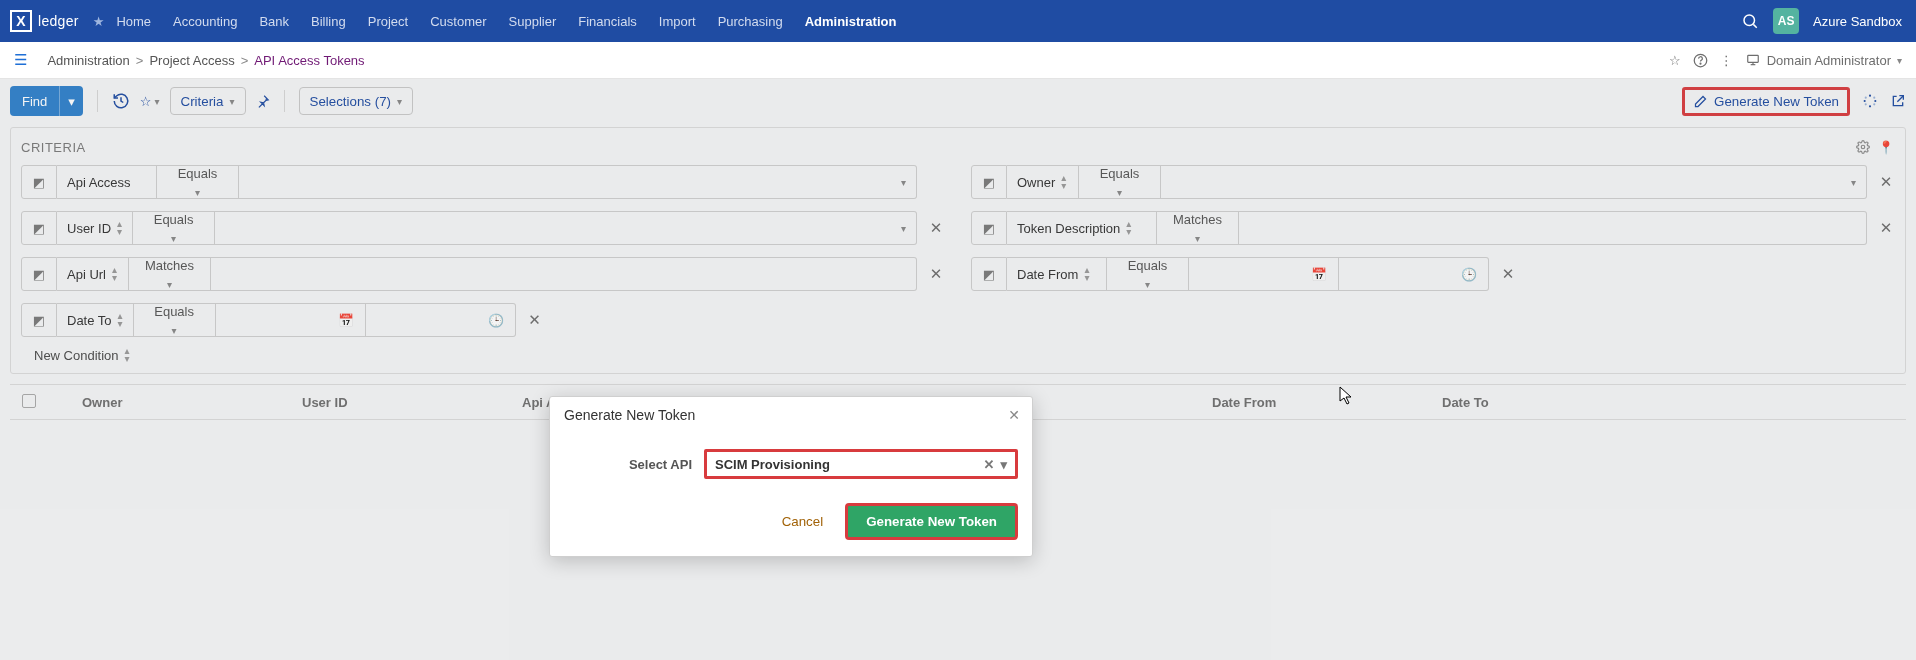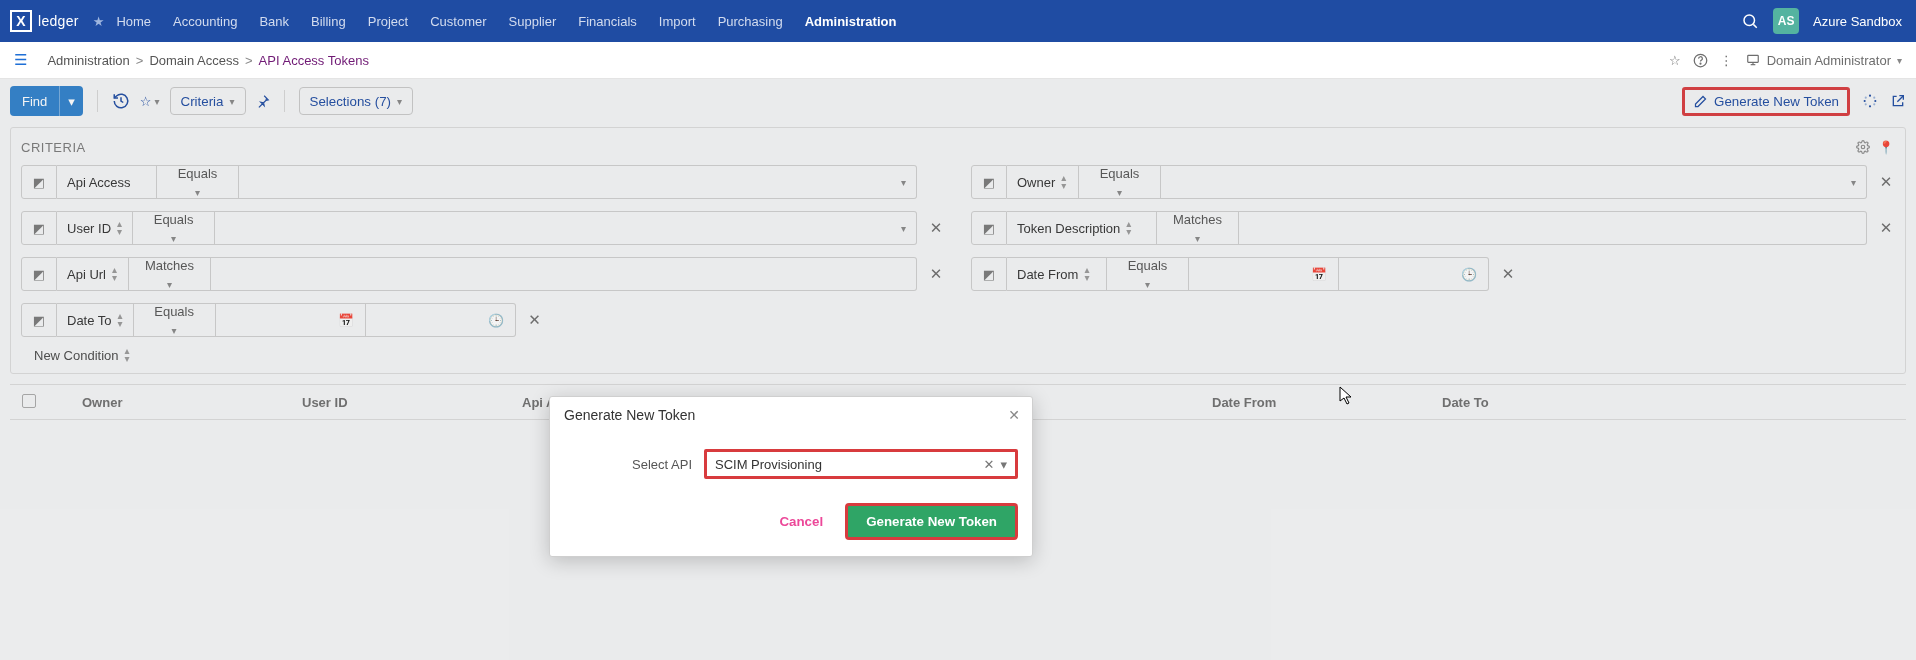--- a/index.html
+++ b/index.html
@@ -118,30 +118,30 @@
   .tbl-head .cell{padding:0 12px;border-right:0;}
   .chk{width:14px;height:14px;border:1px solid #aaa;border-radius:2px;display:inline-block;}
   
   .modal{
     position:absolute;top:396px;left:549px;width:484px;background:#fff;
     border:1px solid #cfcfcf;border-radius:3px;box-shadow:0 4px 20px rgba(0,0,0,.2);
     z-index:20;
   }
   .modal-head{display:flex;align-items:center;padding:10px 12px 6px 14px;font-size:14px;color:#333;}
   .modal-close{margin-left:auto;color:#888;cursor:pointer;}
-  .modal-body{padding:20px 14px 8px 14px;display:flex;align-items:center;gap:12px;}
+  .modal-body{padding:20px 14px 8px 14px;display:flex;align-items:center;gap:12px;font-weight:bold;}
   .modal-body label{flex:0 0 128px;text-align:right;color:#555;}
   .select-box{
     flex:1;height:30px;border:3px solid #d83b3e;padding:8px 8px;
     display:flex;align-items:center;background:#fff;border-radius:2px;
   }
   .select-box .val{flex:1;color:#333;}
   .select-box .sx{color:#777;margin-left:6px;}
   .modal-foot{display:flex;justify-content:flex-end;gap:16px;padding:16px 14px 16px 14px;align-items:center;}
-  .btn-cancel{background:none;border:none;color:#ec4899;font-weight:700;cursor:pointer;}
+  .btn-cancel{background:none;border:none;color:#a16207;font-weight:400;cursor:pointer;}
   .btn-primary{
     background:#2fa566;color:#fff;border:3px solid #d83b3e;border-radius:4px;
     padding:8px 18px;font-weight:600;cursor:pointer;
   }
   .cursor-arrow{
     position:absolute;top:386px;left:1339px;z-index:30;pointer-events:none;
   }
   
   .dim{position:absolute;inset:79px 0 0 0;background:rgba(120,120,120,.08);z-index:5;pointer-events:none;}
   svg{display:block;}
@@ -179,21 +179,21 @@
         <span>AS</span>
       </span>
     <span class="sandbox-label">Azure Sandbox</span>
   </div>
 </div>
 
 <div class="crumbs">
   <span class="hamburger">☰</span>
   <span>Administration</span>
   <span class="sep">&gt;</span>
-  <span>Domain Access</span>
+  <span>Project Access</span>
   <span class="sep">&gt;</span>
   <span class="current">API Access Tokens</span>
   <div class="crumbs-right">
     <span>☆</span>
     <span>
       <svg width="15" height="15" viewBox="0 0 24 24" fill="none" stroke="#6d6d6d" stroke-width="2">
           <circle cx="12" cy="12" r="10"></circle>
           <path d="M9 9a3 3 0 1 1 4 2.8c-.8.4-1 1-1 1.7"></path>
           <circle cx="12" cy="17" r=".7" fill="#6d6d6d"></circle>
         </svg>

